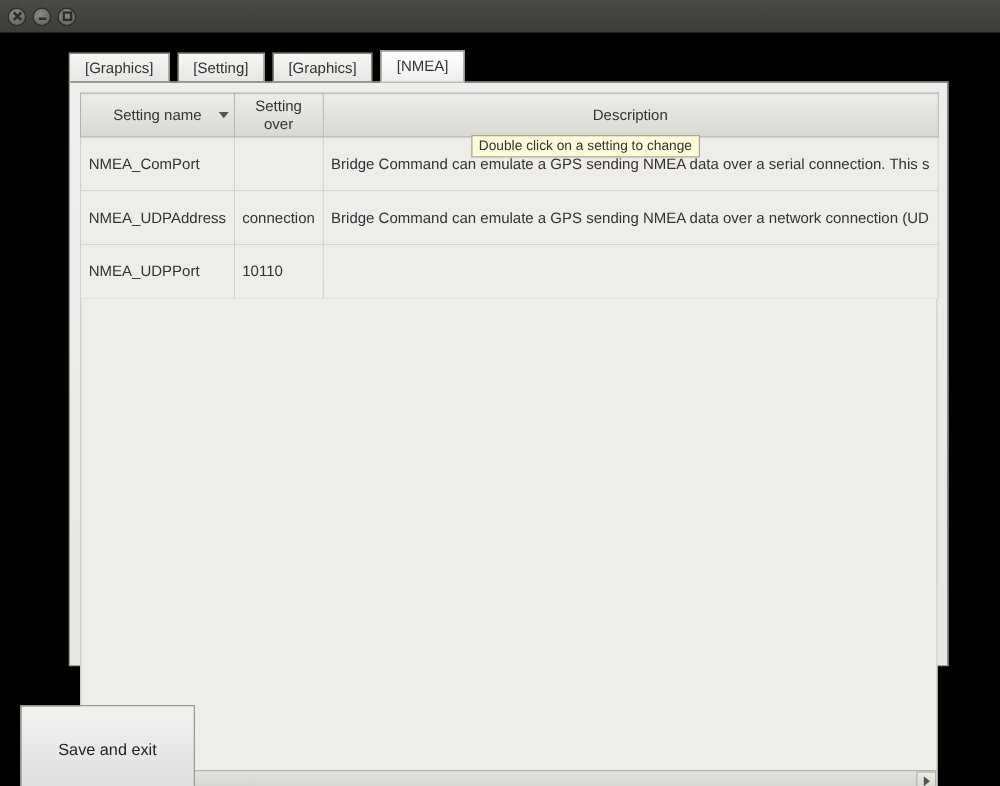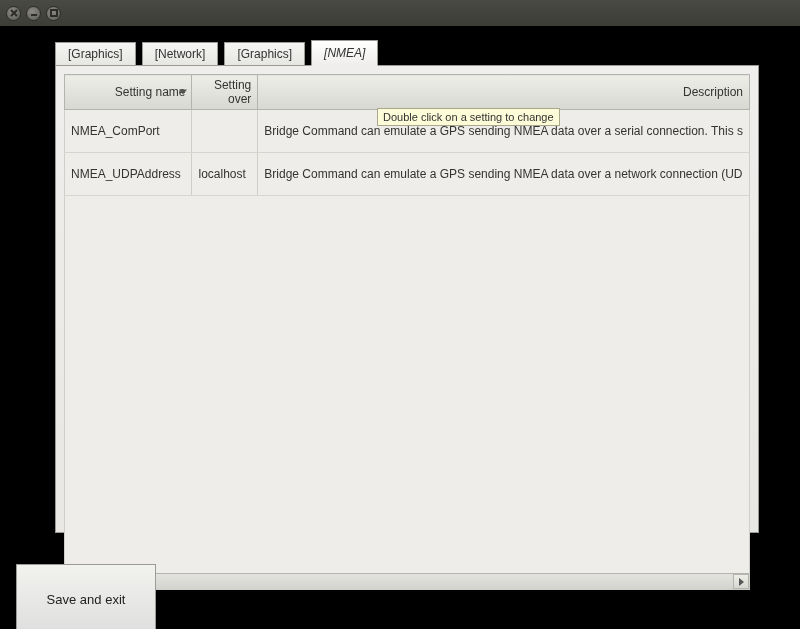--- a/index.html
+++ b/index.html
@@ -57,41 +57,40 @@
     position: relative;
     top: 2px;
     height: 24px;
   }
   .tab.active {
     background: linear-gradient(to bottom, #ffffff, #efeeec);
     border-bottom: 1px solid #efeeec;
     top: 0;
     height: 26px;
     z-index: 2;
-    font-style: italic;
   }
 
   .tab-panel {
     background: linear-gradient(to bottom, #efeeec, #e8e7e4);
     border: 1px solid #9b9b95;
     width: 100%;
     height: 468px;
     position: relative;
     top: -1px;
     padding: 8px 8px 8px 8px;
   }
 
   .table {
     width: 100%;
     border-collapse: collapse;
   }
   .th-row th {
     background: linear-gradient(to bottom, #eeeee9, #d8d8d2);
     border: 1px solid #b4b4ae;
-    text-align: right;
+    text-align: center;
     font-weight: normal;
     padding: 3px 6px;
     color: #333;
     font-size: 12px;
     height: 20px;
     position: relative;
   }
   .th-row th.col-name { width: 150px; }
   .th-row th.col-value { width: 92px; }
   .sort-ind {
@@ -191,21 +190,21 @@
   <div class="tb-btn">
       <svg viewBox="0 0 8 8">
         <rect x="1" y="1" width="6" height="6"></rect>
       </svg>
     </div>
 </div>
 
 <div class="content-wrap">
   <div class="tabs-row">
     <div class="tab">[Graphics]</div>
-    <div class="tab">[Network]</div>
+    <div class="tab">[Setting]</div>
     <div class="tab">[Graphics]</div>
     <div class="tab active">[NMEA]</div>
   </div>
 
   <div class="tab-panel">
     <table class="table">
       <thead>
         <tr class="th-row">
           <th class="col-name">
             <span>Setting name</span>
@@ -216,22 +215,27 @@
         </tr>
       </thead>
       <tbody>
         <tr>
           <td>NMEA_ComPort</td>
           <td></td>
           <td>Bridge Command can emulate a GPS sending NMEA data over a serial connection. This s</td>
         </tr>
         <tr>
           <td>NMEA_UDPAddress</td>
-          <td>localhost</td>
+          <td>connection</td>
           <td>Bridge Command can emulate a GPS sending NMEA data over a network connection (UD</td>
+        </tr>
+        <tr>
+          <td>NMEA_UDPPort</td>
+          <td>10110</td>
+          <td></td>
         </tr>
       </tbody>
     </table>
     <div class="scroll-area">
       <div class="hscroll">
         <div class="hscroll-btn">
             <svg viewBox="0 0 6 8">
               <polygon points="5,0 5,8 0,4"></polygon>
             </svg>
           </div>

